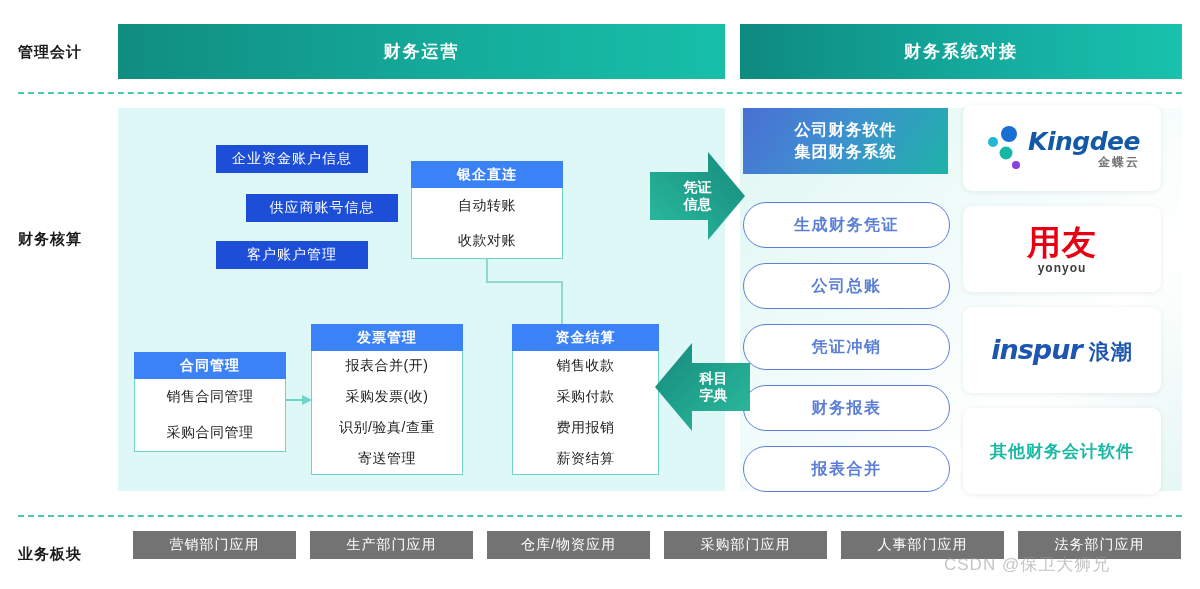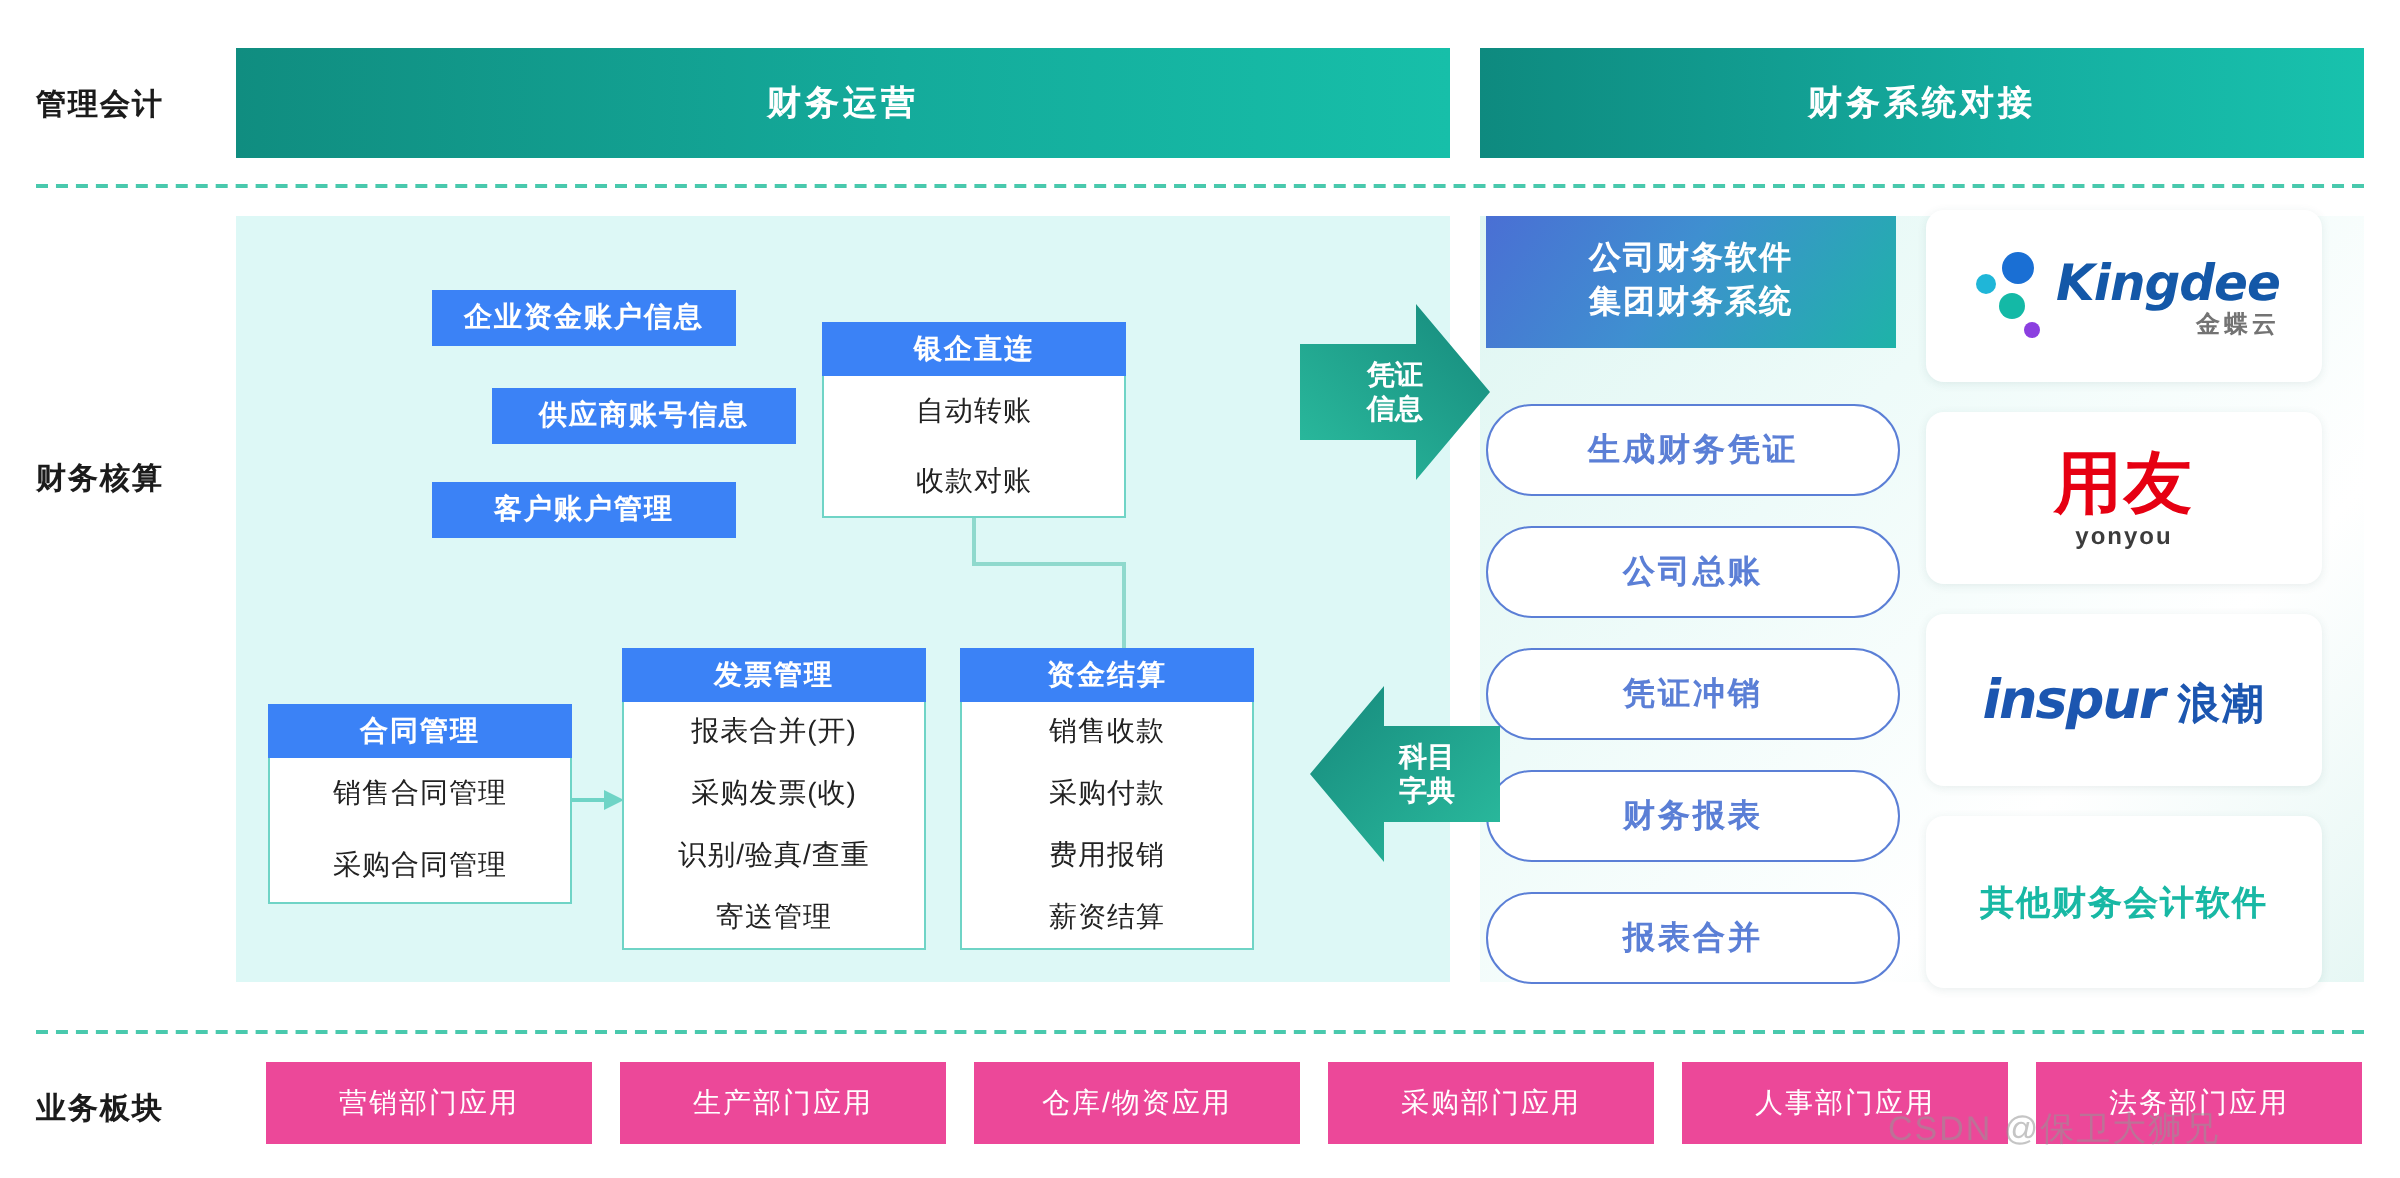--- a/index.html
+++ b/index.html
@@ -38,22 +38,22 @@
     background:linear-gradient(90deg,#0e8a7f 0%,#15ada0 60%,#18c2ad 100%);}
 
   
   #left-panel{
     position:absolute;left:118px;top:108px;width:607px;height:383px;
     background:#ddf8f6;
   }
 
   .tag{
     position:absolute;
-    background:#3b82f6;color:#fff;
-    font-size:14px;font-weight:bold;letter-spacing:1px;
+    background:#1d4ed8;color:#fff;
+    font-size:14px;font-weight:normal;letter-spacing:1px;
     display:flex;align-items:center;justify-content:center;
   }
 
   .card{position:absolute;}
   .card .card-head{
     background:#3b82f6;color:#ffffff;
     font-size:14px;font-weight:bold;letter-spacing:1px;
     height:27px;display:flex;align-items:center;justify-content:center;
   }
   .card .card-body{
@@ -121,22 +121,22 @@
 
   .inspur-wrap{display:flex;align-items:baseline;gap:7px;}
   .inspur-main{
     font-family:"DejaVu Sans",sans-serif;
     font-size:27px;font-weight:bold;font-style:italic;color:#1c56b0;letter-spacing:-1px;
   }
   .inspur-sub{font-size:21px;font-weight:bold;color:#1c56b0;letter-spacing:1px;}
 
   
   .bizbox{
-    position:absolute;top:531px;height:41px;
-    background:#ec4899;
+    position:absolute;top:531px;height:28px;
+    background:#737373;
     display:flex;align-items:center;justify-content:center;
     color:#ffffff;font-size:14px;letter-spacing:1px;
   }
 
   
   #watermark{
     position:absolute;left:944px;top:553px;
     color:rgba(150,150,150,.55);
     font-size:17px;letter-spacing:1px;white-space:nowrap;
   }
@@ -190,21 +190,21 @@
   <div class="card" style="left:311px;top:324px;width:152px;">
     <div class="card-head">发票管理</div>
     <div class="card-body" style="height:123px;">
       <div>报表合并(开)</div>
       <div>采购发票(收)</div>
       <div>识别/验真/查重</div>
       <div>寄送管理</div>
     </div>
   </div>
 
-  <div class="card" style="left:480px;top:324px;width:147px;">
+  <div class="card" style="left:512px;top:324px;width:147px;">
     <div class="card-head">资金结算</div>
     <div class="card-body" style="height:123px;">
       <div>销售收款</div>
       <div>采购付款</div>
       <div>费用报销</div>
       <div>薪资结算</div>
     </div>
   </div>
 
   <div class="flowarrow" id="arrow-right">

